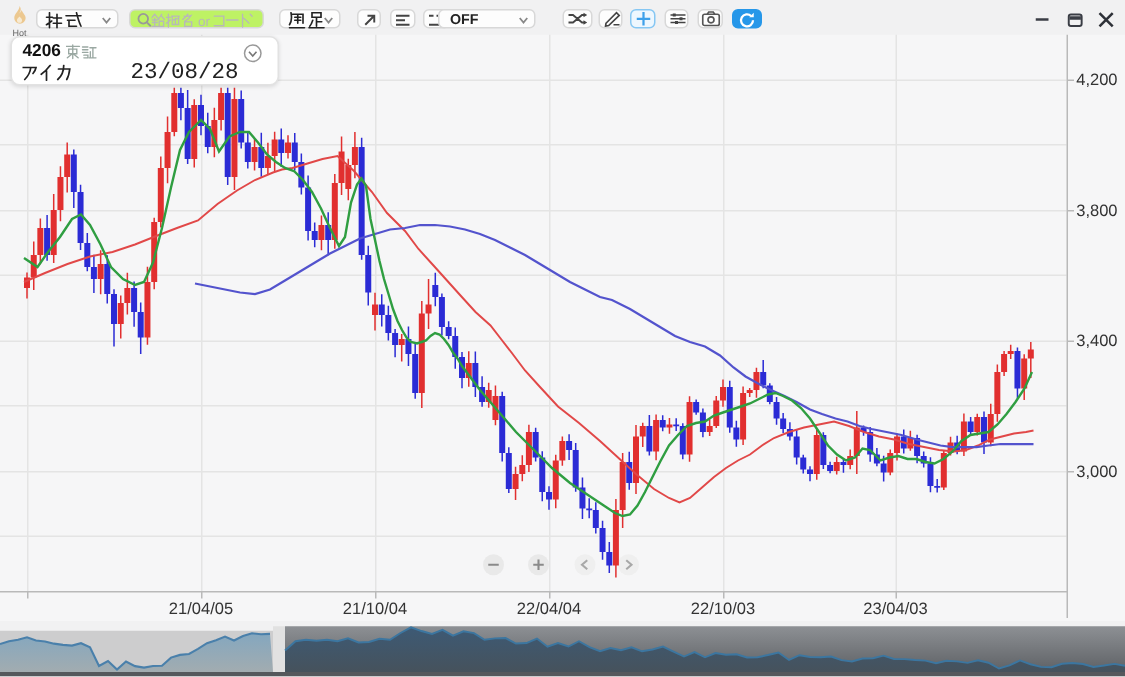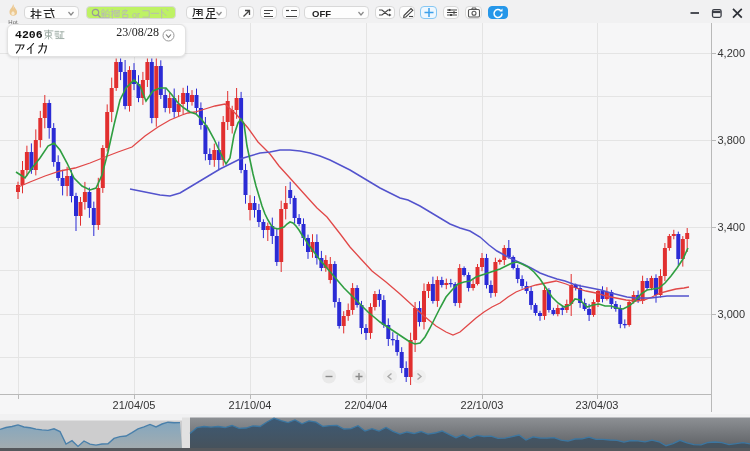--- a/index.html
+++ b/index.html
@@ -98,21 +98,21 @@
       <svg width="14" height="11" style="position:absolute;left:1px;top:0">
         <path d="M2 3.5h9M2 6.5h6M2 9.5h9" stroke="#444" stroke-width="1.2" fill="none"></path>
       </svg>
     </div>
 <div style="position:absolute;left:282px;top:6px;width:18px;height:13px;background:#fdfdfd;border:1px solid #d8d8d8;border-radius:4px;box-sizing:border-box;">
       <svg width="15" height="11" style="position:absolute;left:1px;top:0">
         <path d="M7 3.5h6M2 9.5h11" stroke="#444" stroke-width="1.2" fill="none"></path>
         <path d="M2 3.5h3" stroke="#444" stroke-width="1.2"></path>
       </svg>
     </div>
-<div style="position:absolute;left:304px;top:6px;width:65px;height:13px;background:#fdfdfd;border:1px solid #d8d8d8;border-radius:4px;box-sizing:border-box;">
+<div style="position:absolute;left:292px;top:6px;width:65px;height:13px;background:#fdfdfd;border:1px solid #d8d8d8;border-radius:4px;box-sizing:border-box;">
       <span style="position:absolute;left:7px;top:1px;font-size:9.5px;font-weight:bold;color:#222;font-family:Liberation Sans">OFF</span>
       <svg width="8" height="13" style="position:absolute;right:3px;top:0">
         <path d="M1.5 5l2.5 3 2.5-3" stroke="#888" stroke-width="1.2" fill="none"></path>
       </svg>
     </div>
 <div style="position:absolute;left:375px;top:6px;width:20px;height:13px;background:#fdfdfd;border:1px solid #d8d8d8;border-radius:4px;box-sizing:border-box;">
       <svg width="16" height="11" style="position:absolute;left:1px;top:0">
         <path d="M2 3h3l6 5h2M2 8h3l6-5h2" stroke="#444" stroke-width="1.2" fill="none"></path>
         <path d="M12 1.5L14.5 3 12 4.5zM12 6.5L14.5 8 12 9.5z" fill="#444"></path>
       </svg>
@@ -150,24 +150,24 @@
       </svg>
     </div>
 <svg width="65" height="22" style="position:absolute;left:685px;top:0">
       <path d="M5.5 13h8.5" stroke="#3a3d45" stroke-width="1.8"></path>
       <rect x="27.5" y="9.7" width="8.6" height="7.6" rx="1.5" stroke="#3a3d45" stroke-width="1.3" fill="none"></rect>
       <path d="M28 12h7.6" stroke="#3a3d45" stroke-width="2.2"></path>
       <path d="M48 8.8l8.8 8.8M56.8 8.8L48 17.6" stroke="#2e3138" stroke-width="1.7"></path>
     </svg>
 </div>
 <div style="position:absolute;left:7px;top:24px;width:179px;height:33px;background:#fff;border:1px solid #e2e2e2;border-radius:6px;box-shadow:0 1px 3px rgba(0,0,0,0.12);box-sizing:border-box">
-<span style="position:absolute;left:7px;top:3px;font-size:11.5px;font-weight:bold;color:#111;font-family:Liberation Mono, monospace">4206</span>
+<span style="position:absolute;left:7px;top:3px;font-size:11.5px;font-weight:bold;color:#111;font-family:Liberation Sans, sans-serif">4206</span>
 <svg width="22" height="12" style="position:absolute;left:36px;top:4px">
       <path d="M0,1.9H9.0 M1.8,3.7H7.2V6.8500000000000005H1.8Z M4.5,1V10.0 M0.9,9.55L3.6,7.3 M8.1,9.55L5.4,7.3 M11,2.35H14.6 M11,4.15H14.6 M11,5.95H14.6 M11.9,7.75H14.6V9.55H11.9 M15.95,2.8H20.0 M17.93,2.8V9.1 M15.5,9.55H20.0 M16.22,5.5V9.1" fill="none" stroke="#9aa8a2" stroke-width="0.9" stroke-linecap="round"></path>
     </svg>
-<span style="position:absolute;right:26px;top:0;font-size:12px;color:#222;font-family:Liberation Serif, serif">23/08/28</span>
+<span style="position:absolute;right:26px;top:15px;font-size:15px;color:#222;font-family:Liberation Mono, monospace">23/08/28</span>
 <svg width="13" height="13" style="position:absolute;right:10px;top:4px">
       <circle cx="6.5" cy="6.5" r="5.5" stroke="#999" stroke-width="1" fill="none"></circle>
       <path d="M4 5.5l2.5 2.8L9 5.5" stroke="#777" stroke-width="1.1" fill="none"></path>
     </svg>
 <svg width="40" height="12" style="position:absolute;left:7px;top:18px">
       <path d="M0,2.0H9.0Q8.5,4.5 7.0,6.0 M5.5,2.0Q5.0,6.5 1.5,10.0 M18.5,0.5Q15.5,4.5 12.5,6.5 M16.0,4.0V10.5 M24.0,3.0H31.5Q31.0,7.5 29.5,10.0 M27.5,0.5Q27.5,6.5 23.5,10.0" fill="none" stroke="#222" stroke-width="1.15" stroke-linecap="round"></path>
     </svg>
 </div>
 </body></html>

